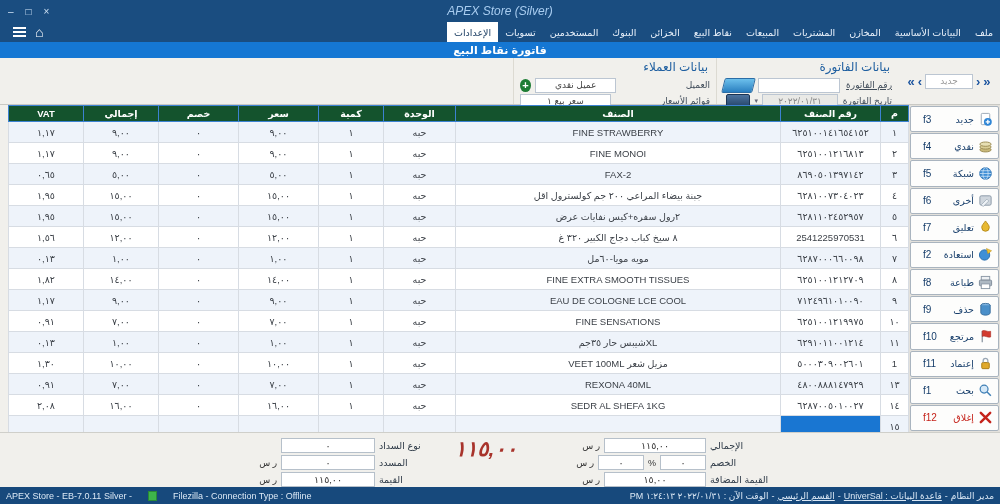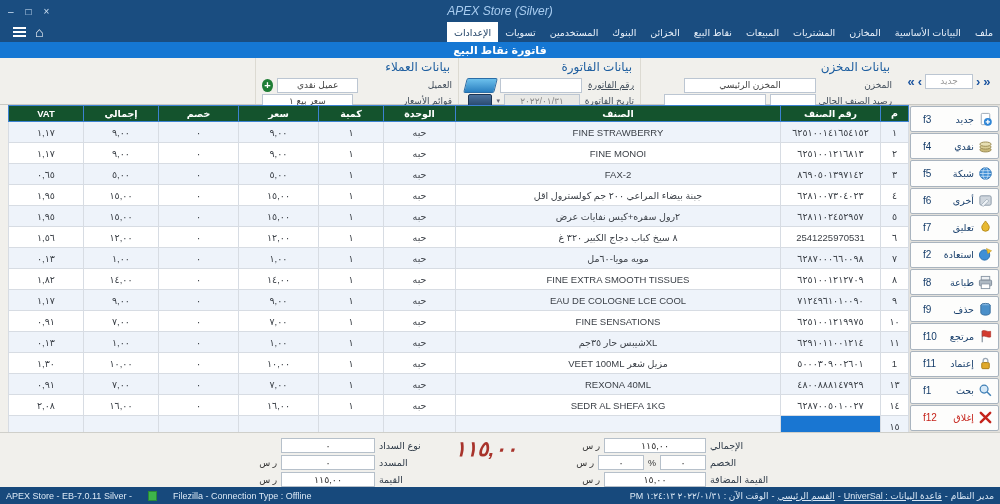--- a/index.html
+++ b/index.html
@@ -133,32 +133,20 @@
 
   <div class="formbar">
     <div class="nav-box">
       <span class="nav-arrow">«</span>
       <span class="nav-arrow">‹</span>
       <span class="ibox w46">جديد</span>
       <span class="nav-arrow">›</span>
       <span class="nav-arrow">»</span>
     </div>
 
-    <div class="group g-warehouse">
-      <div class="gtitle">بيانات المخزن</div>
-      <div class="frow">
-        <span class="flabel">المخزن</span>
-        <span class="ibox w130">المخزن الرئيسي</span>
-      </div>
-      <div class="frow">
-        <span class="flabel">رصيد الصنف الحالي</span>
-        <span class="ibox w44"></span>
-        <span class="ibox w100"></span>
-      </div>
-    </div>
 
     <div class="group g-invoice">
       <div class="gtitle">بيانات الفاتورة</div>
       <div class="frow">
         <span class="flabel">رقم الفاتورة</span>
         <span class="ibox w84"></span>
         <span class="ticket-icon"></span>
       </div>
       <div class="frow">
         <span class="flabel">تاريخ الفاتورة</span>

